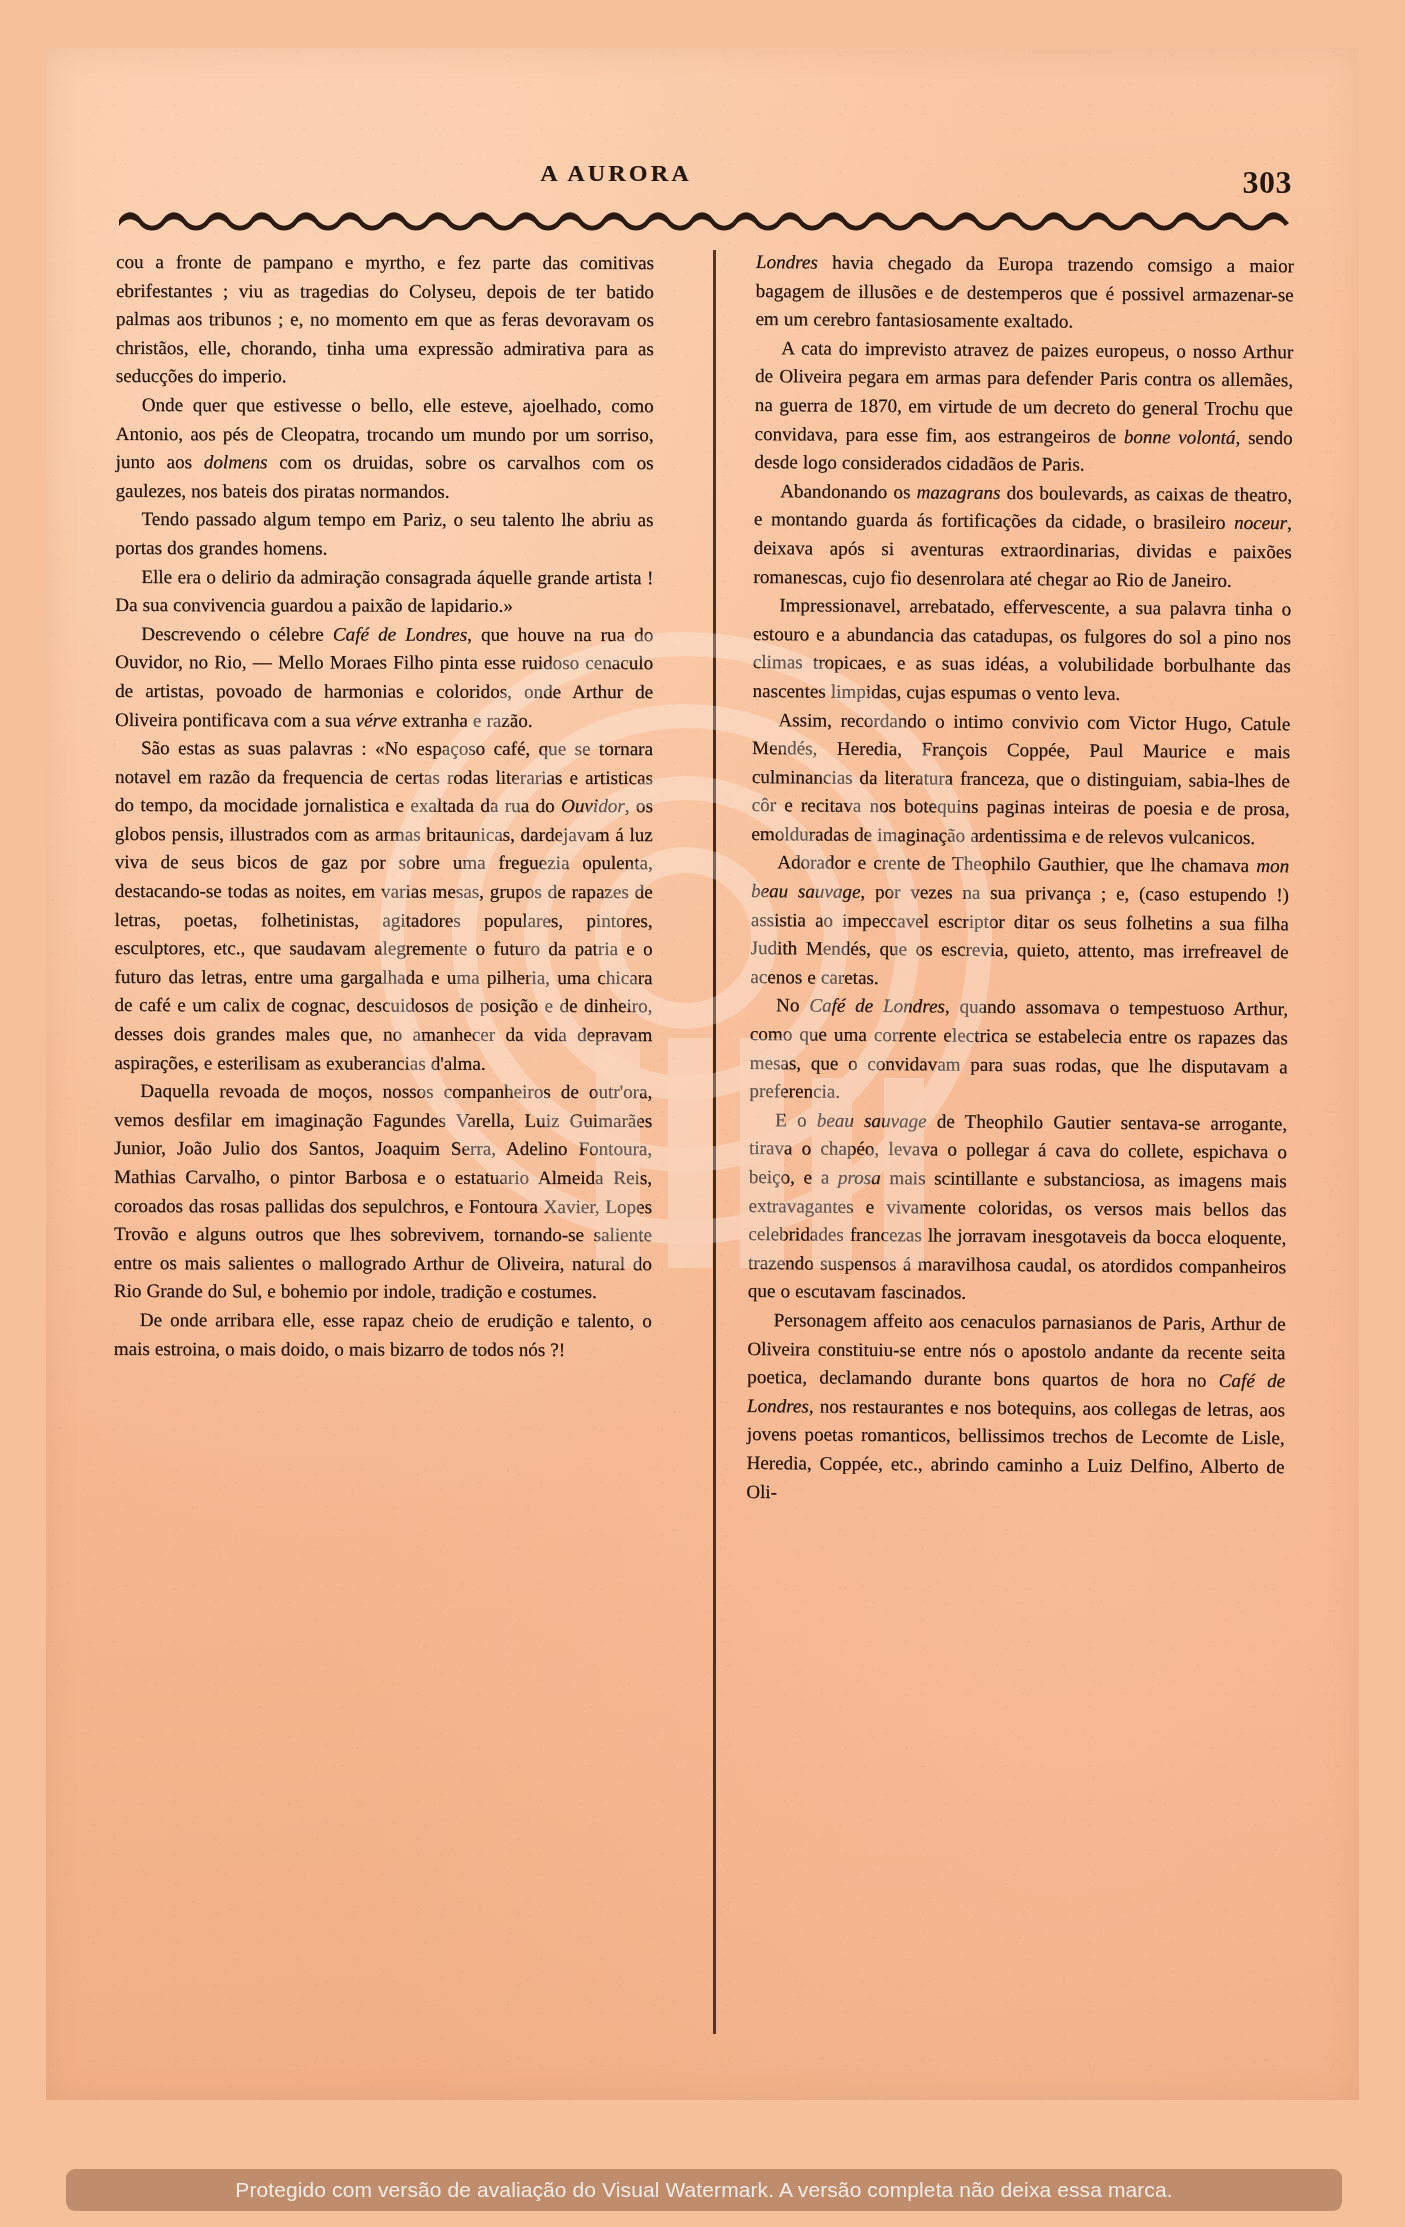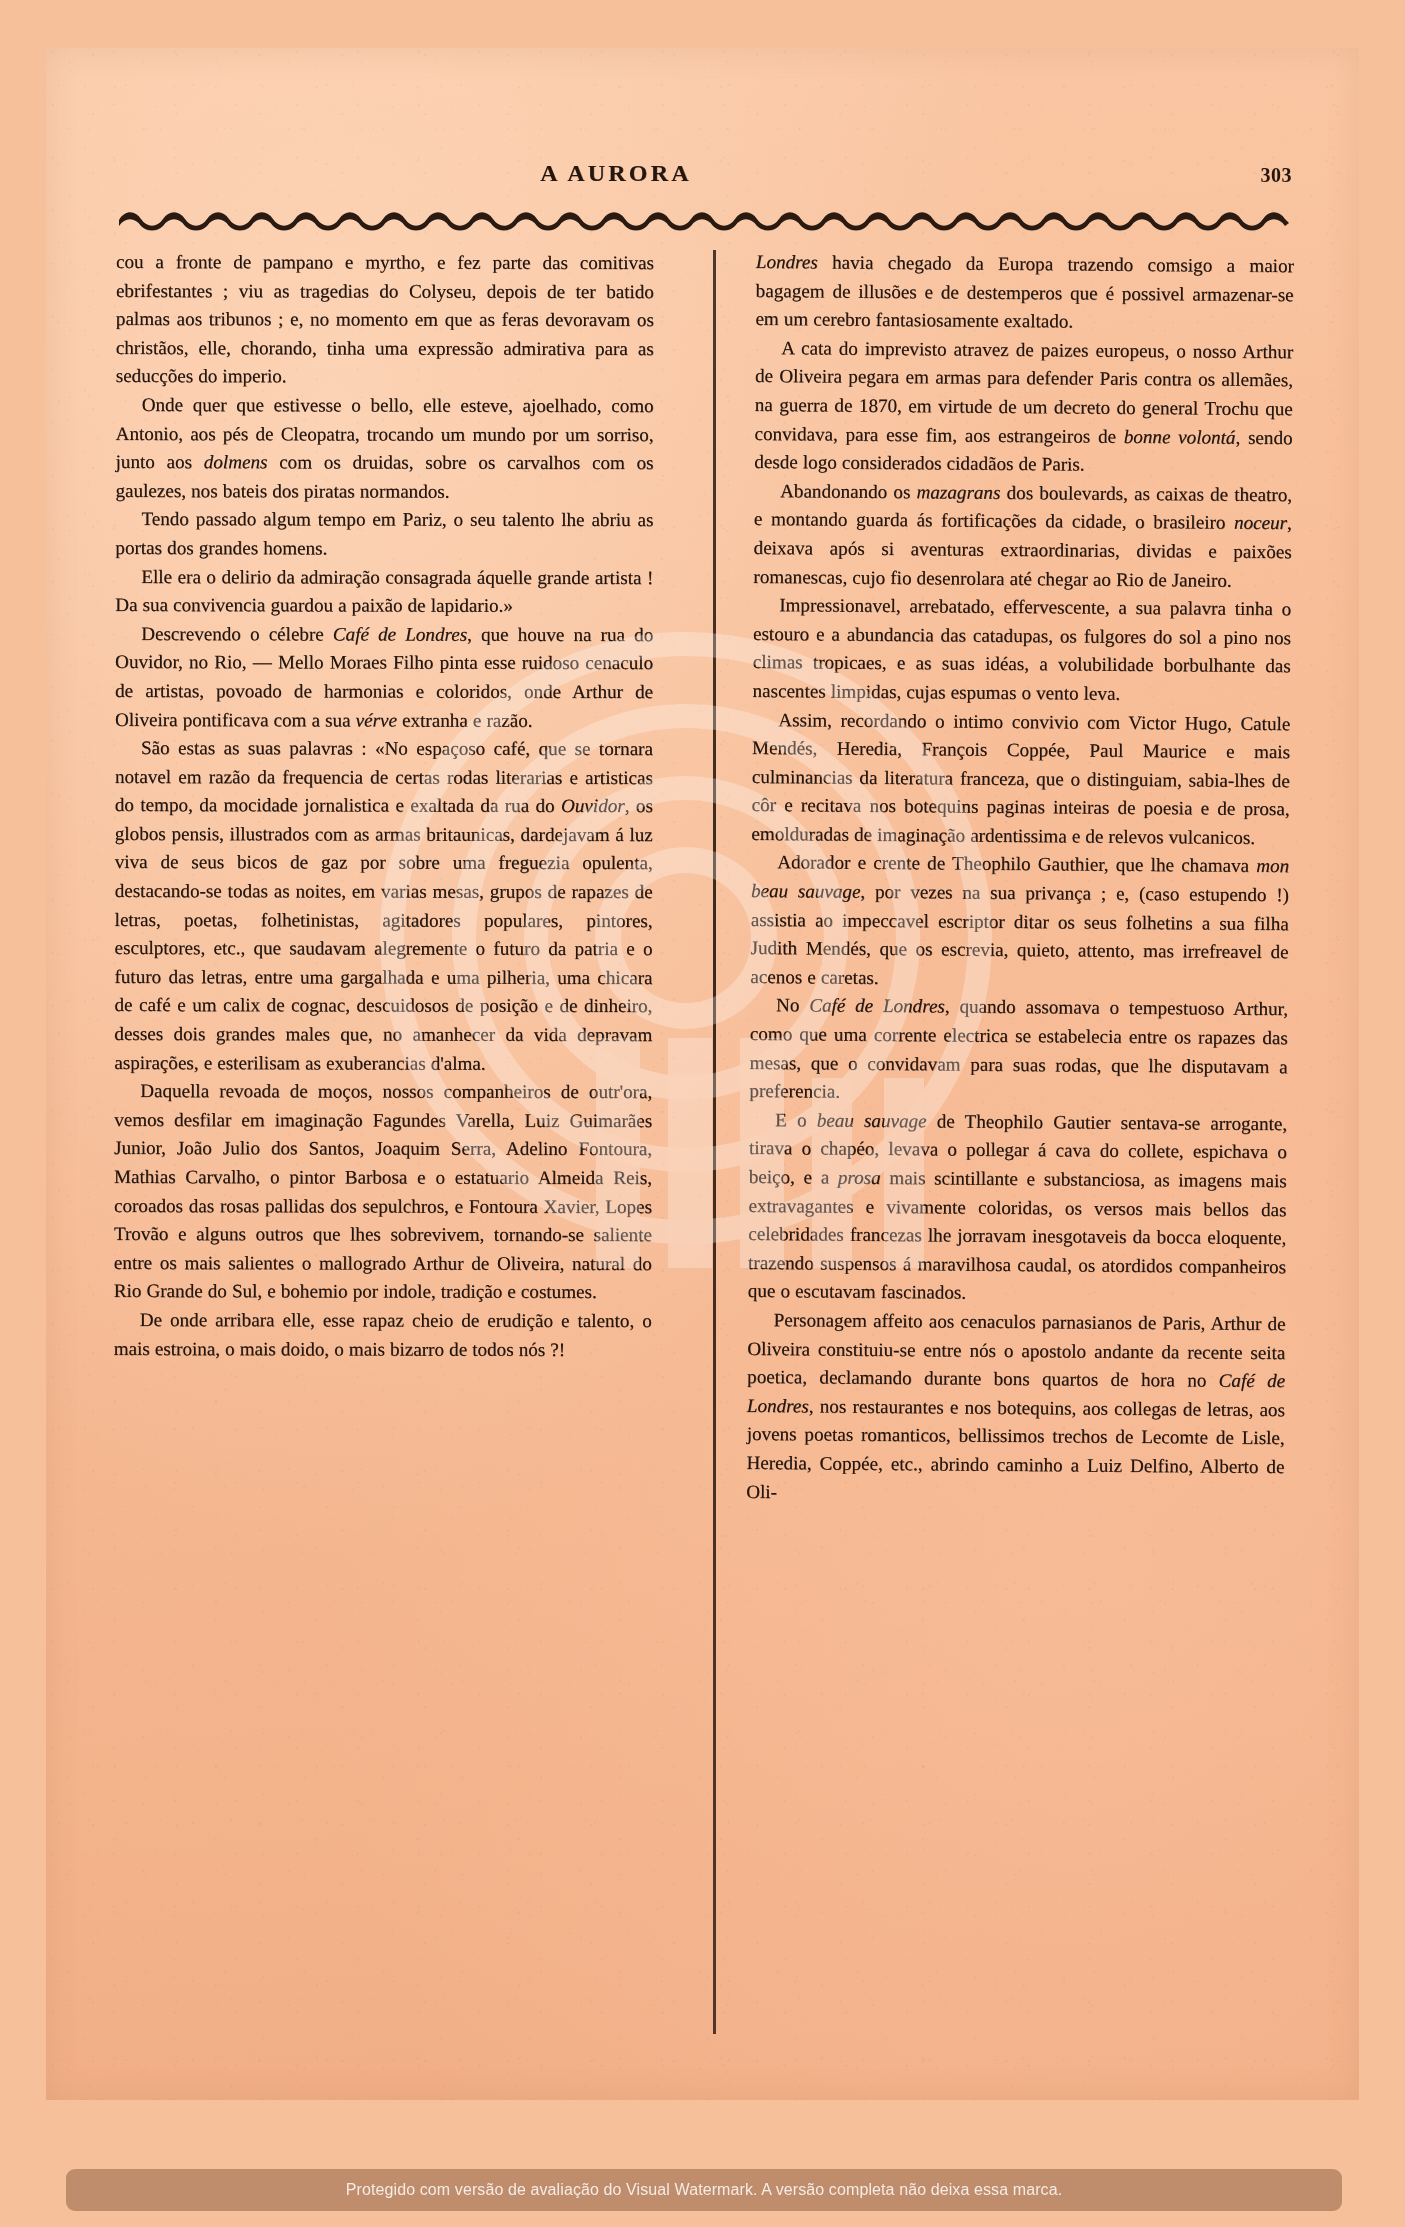--- a/index.html
+++ b/index.html
@@ -70,21 +70,21 @@
     letter-spacing: 3.2px;
     color: #241710;
     text-shadow: 0.4px 0.4px 0 rgba(40,22,14,0.45);
   }
   .folio {
     position: absolute;
     right: 0;
     top: 4px;
     font-family: "Liberation Serif", serif;
     font-weight: 700;
-    font-size: 20px;
+    font-size: 32px;
     color: #241710;
     letter-spacing: 0.5px;
   }
 
   
   .ornament-rule {
     position: absolute;
     left: 73px;
     top: 158px;
     width: 1170px;
@@ -171,21 +171,21 @@
     width: 1276px;
     height: 42px;
     border-radius: 9px;
     background: rgba(176,126,95,0.78);
     display: flex;
     align-items: center;
     justify-content: center;
   }
   .eval-banner span {
     font-family: "Liberation Sans", sans-serif;
-    font-size: 16px;
+    font-size: 21px;
     color: #f4ece6;
     letter-spacing: 0.1px;
     white-space: nowrap;
   }
 </style>
 </head>
 <body>
 
 <div class="page-surface">
   <div class="paper-grain"></div>

